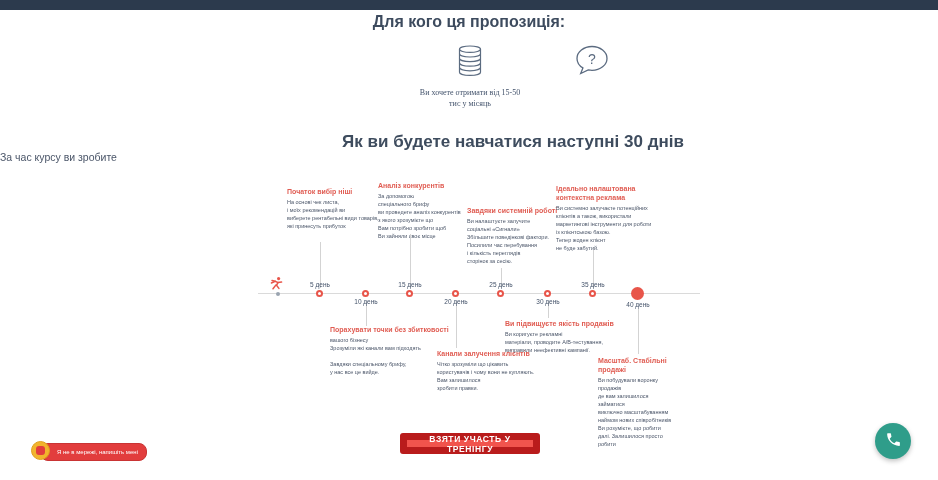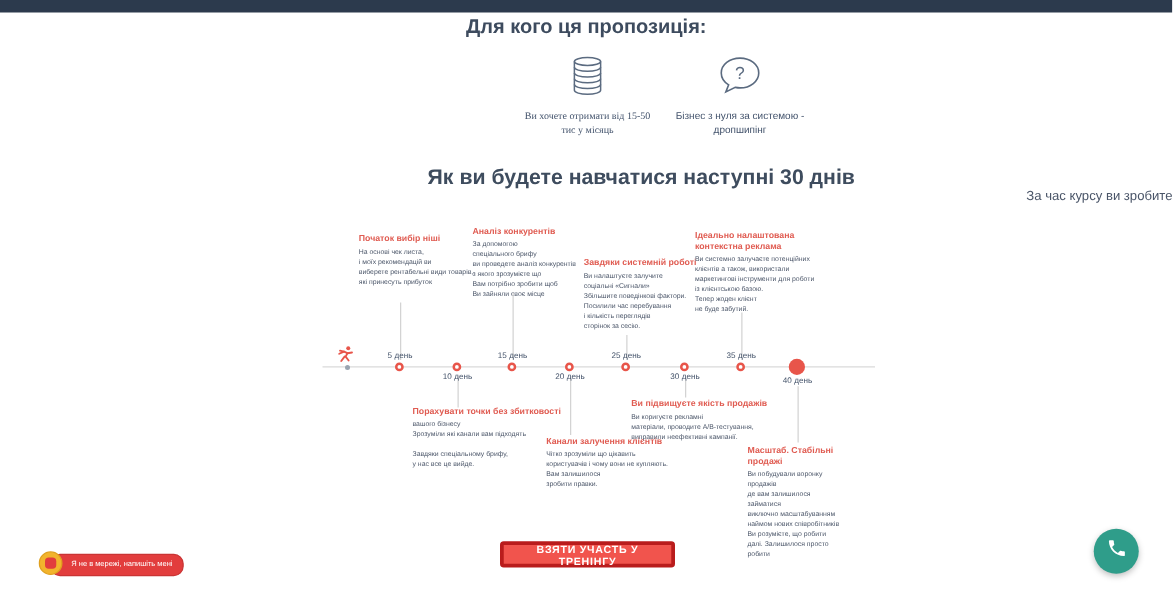--- a/index.html
+++ b/index.html
@@ -9,39 +9,39 @@
 
   .h1{position:absolute;left:0;top:13px;width:938px;text-align:center;
       font-size:16px;font-weight:bold;color:#3d4b5e;}
 
   .aud-col{position:absolute;top:42px;width:150px;text-align:center;}
   .aud-icon{height:40px;}
   .aud-label{margin-top:6px;font-size:8px;line-height:1.35;color:#42526b;white-space:pre-line;}
 
   .h2{position:absolute;left:0;top:132px;width:938px;text-align:center;
       font-size:17px;font-weight:bold;color:#3e4c5e;padding-left:44px;}
-  .h2sub{position:absolute;left:0;top:151px;width:938px;text-align:right;
+  .h2sub{position:absolute;left:0;top:151px;width:938px;text-align:left;
       font-size:10.5px;color:#4a5568;}
 
   .tl-line{position:absolute;left:258px;top:293px;width:442px;height:1px;background:#dadada;}
   .connector{position:absolute;width:1px;background:#d3d3d3;}
   .dot{position:absolute;top:290px;width:7px;height:7px;box-sizing:border-box;
        border:2px solid #e8554a;background:#fff;border-radius:50%;}
   .dot-big{position:absolute;top:287px;left:631px;width:13px;height:13px;background:#e8554a;border-radius:50%;}
   .dot-start{position:absolute;top:292px;left:276px;width:4px;height:4px;background:#9aa4b0;border-radius:50%;}
   .runner{position:absolute;left:269px;top:276px;}
   .day{position:absolute;width:44px;text-align:center;font-size:6.5px;color:#44536a;}
   .day.above{top:281px;} .day.below{top:298px;}
 
   .tl-block{position:absolute;}
   .tl-title{font-size:7px;font-weight:bold;color:#e05c52;line-height:1.3;white-space:pre;}
   .tl-body{margin-top:3px;font-size:5.5px;line-height:1.45;color:#4a5568;white-space:pre;}
 
   .cta{position:absolute;left:400px;top:433px;width:140px;height:21px;background:#f1544d;
-       border:3px solid #b91c1c;border-radius:3px;color:#ffffff;font-size:8.5px;font-weight:bold;
+       border:7px solid #b91c1c;border-radius:3px;color:#ffffff;font-size:8.5px;font-weight:bold;
        letter-spacing:0.6px;display:flex;align-items:center;justify-content:center;cursor:pointer;
        font-family:inherit;}
 
   .chat-badge{position:absolute;left:40px;top:443px;height:16px;background:#e23d3d;border:1px solid #c93434;
        border-radius:8px;color:#fff;font-size:6px;display:flex;align-items:center;
        padding:0 8px 0 16px;cursor:pointer;}
   .chat-icon{position:absolute;left:31px;top:441px;width:19px;height:19px;border-radius:50%;
        background:#f2b42d;border:1px solid #e0a01f;box-sizing:border-box;}
   .chat-icon-inner{position:absolute;left:4px;top:4px;width:9px;height:9px;border-radius:3px;background:#e23d3d;}
 
@@ -74,22 +74,20 @@
 тис у місяць</div>
   </div>
 
   <div class="aud-col" style="left:517px;">
     <div class="aud-icon">
       <svg width="42" height="40" viewBox="0 0 42 40" fill="none" stroke="#5b6b80" stroke-width="1.3">
         <path d="M21 4.5c-8.3 0-15 5.3-15 11.9 0 3.9 2.3 7.3 5.9 9.5l-2.2 5.6 7.5-3.6c1.2.2 2.5.4 3.8.4 8.3 0 15-5.3 15-11.9S29.3 4.5 21 4.5z"></path>
         <text x="21" y="21.5" text-anchor="middle" font-size="14" fill="#5b6b80" stroke="none">?</text>
       </svg>
     </div>
-    <div class="aud-label">Бізнес з нуля за системою -
-дропшипінг</div>
   </div>
 
   <div class="h2">Як ви будете навчатися наступні 30 днів</div>
   <div class="h2sub">За час курсу ви зробите</div>
 
   <div class="tl-block" style="left:287px;top:187px;">
     <div class="tl-title">Початок вибір ніші</div>
     <div class="tl-body">На основі чек листа,
 і моїх рекомендацій ви
 виберете рентабельні види товарів,

